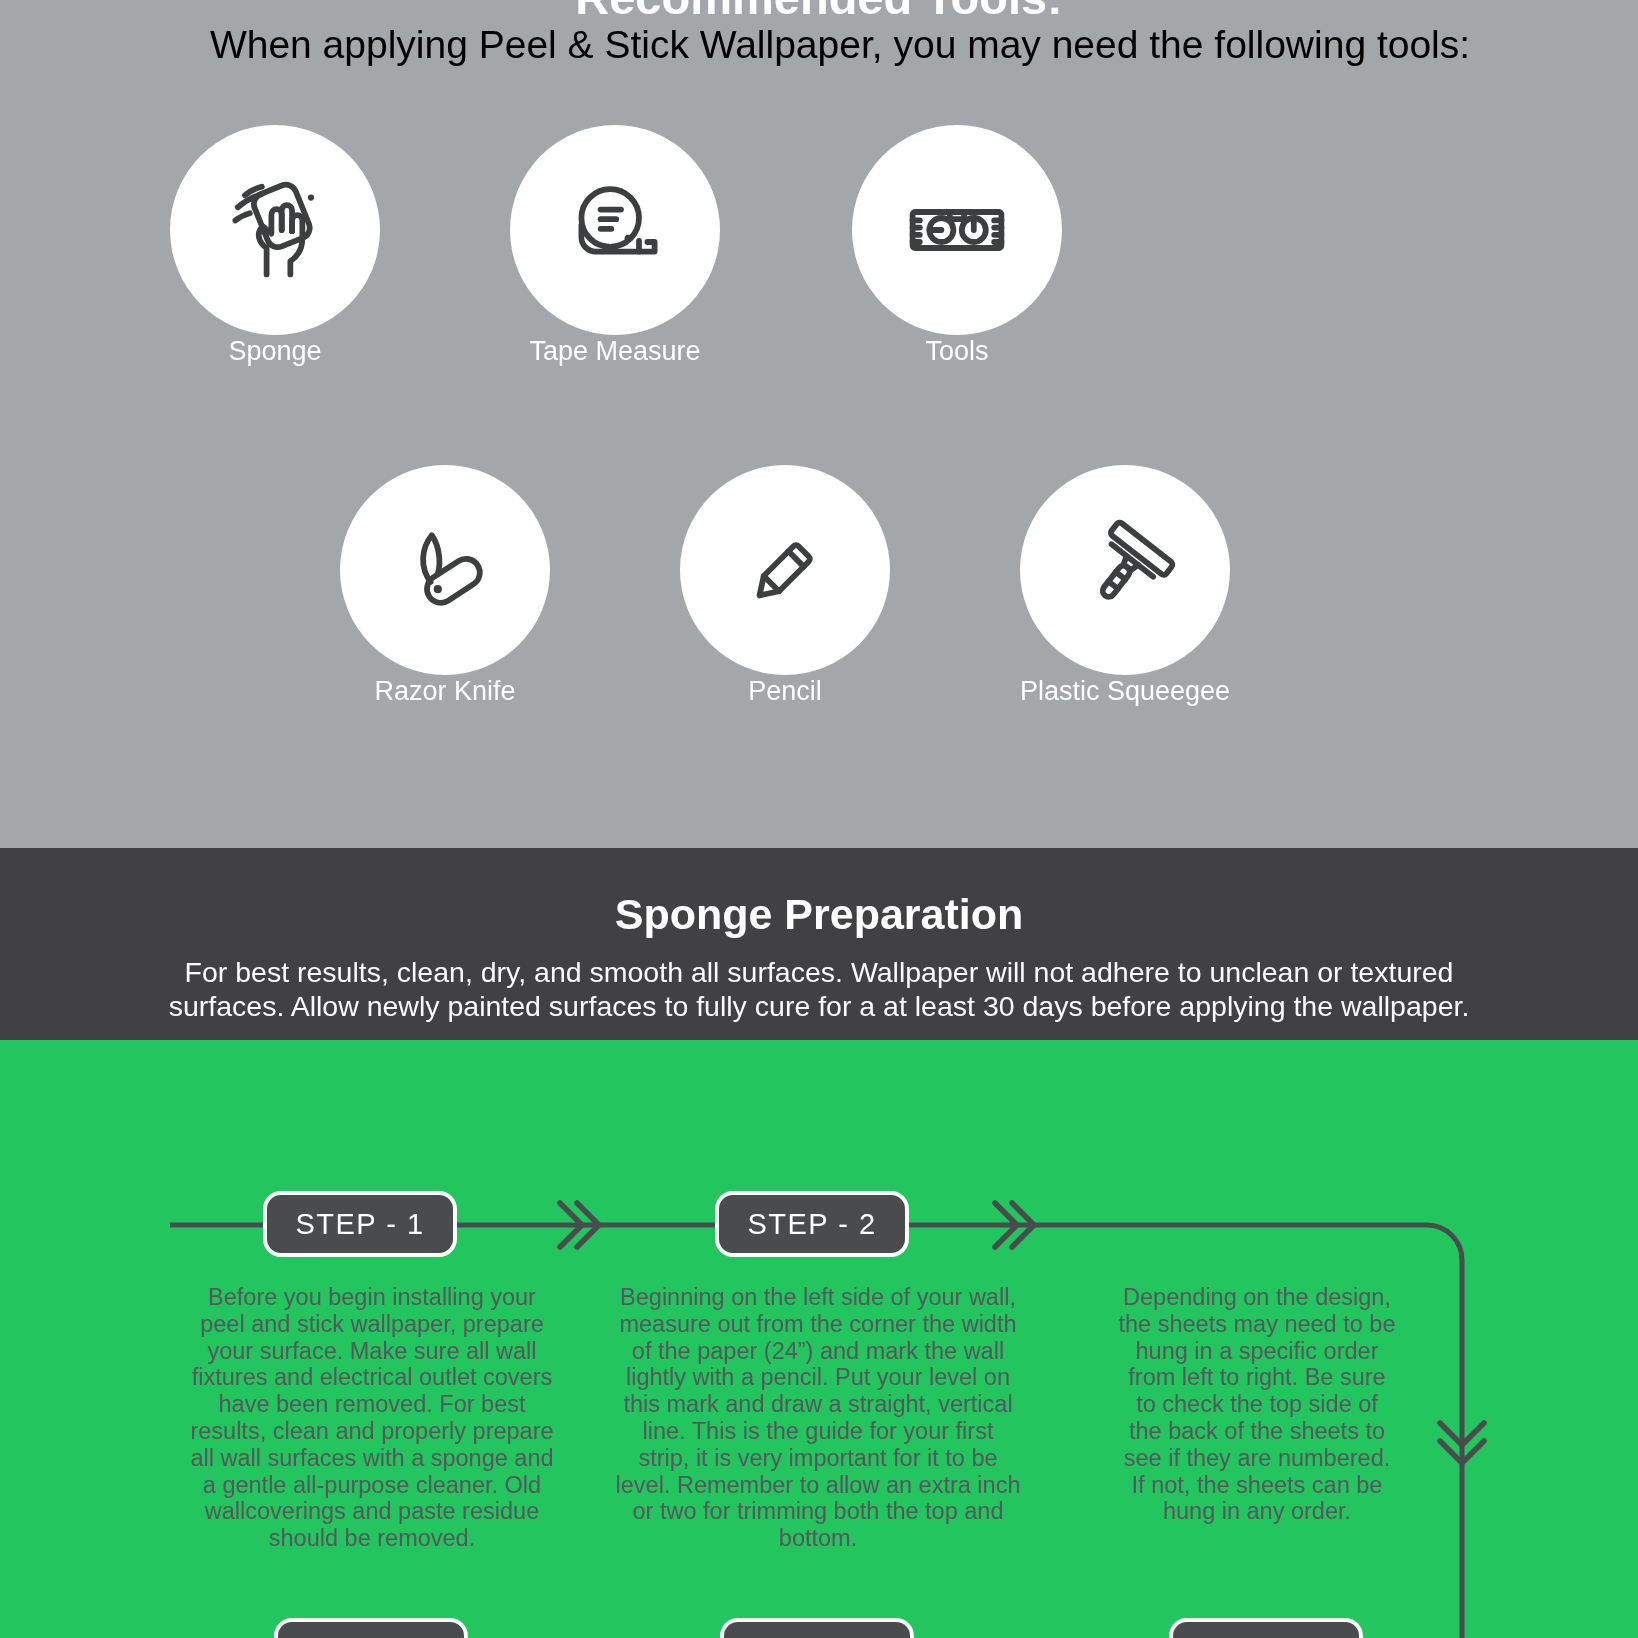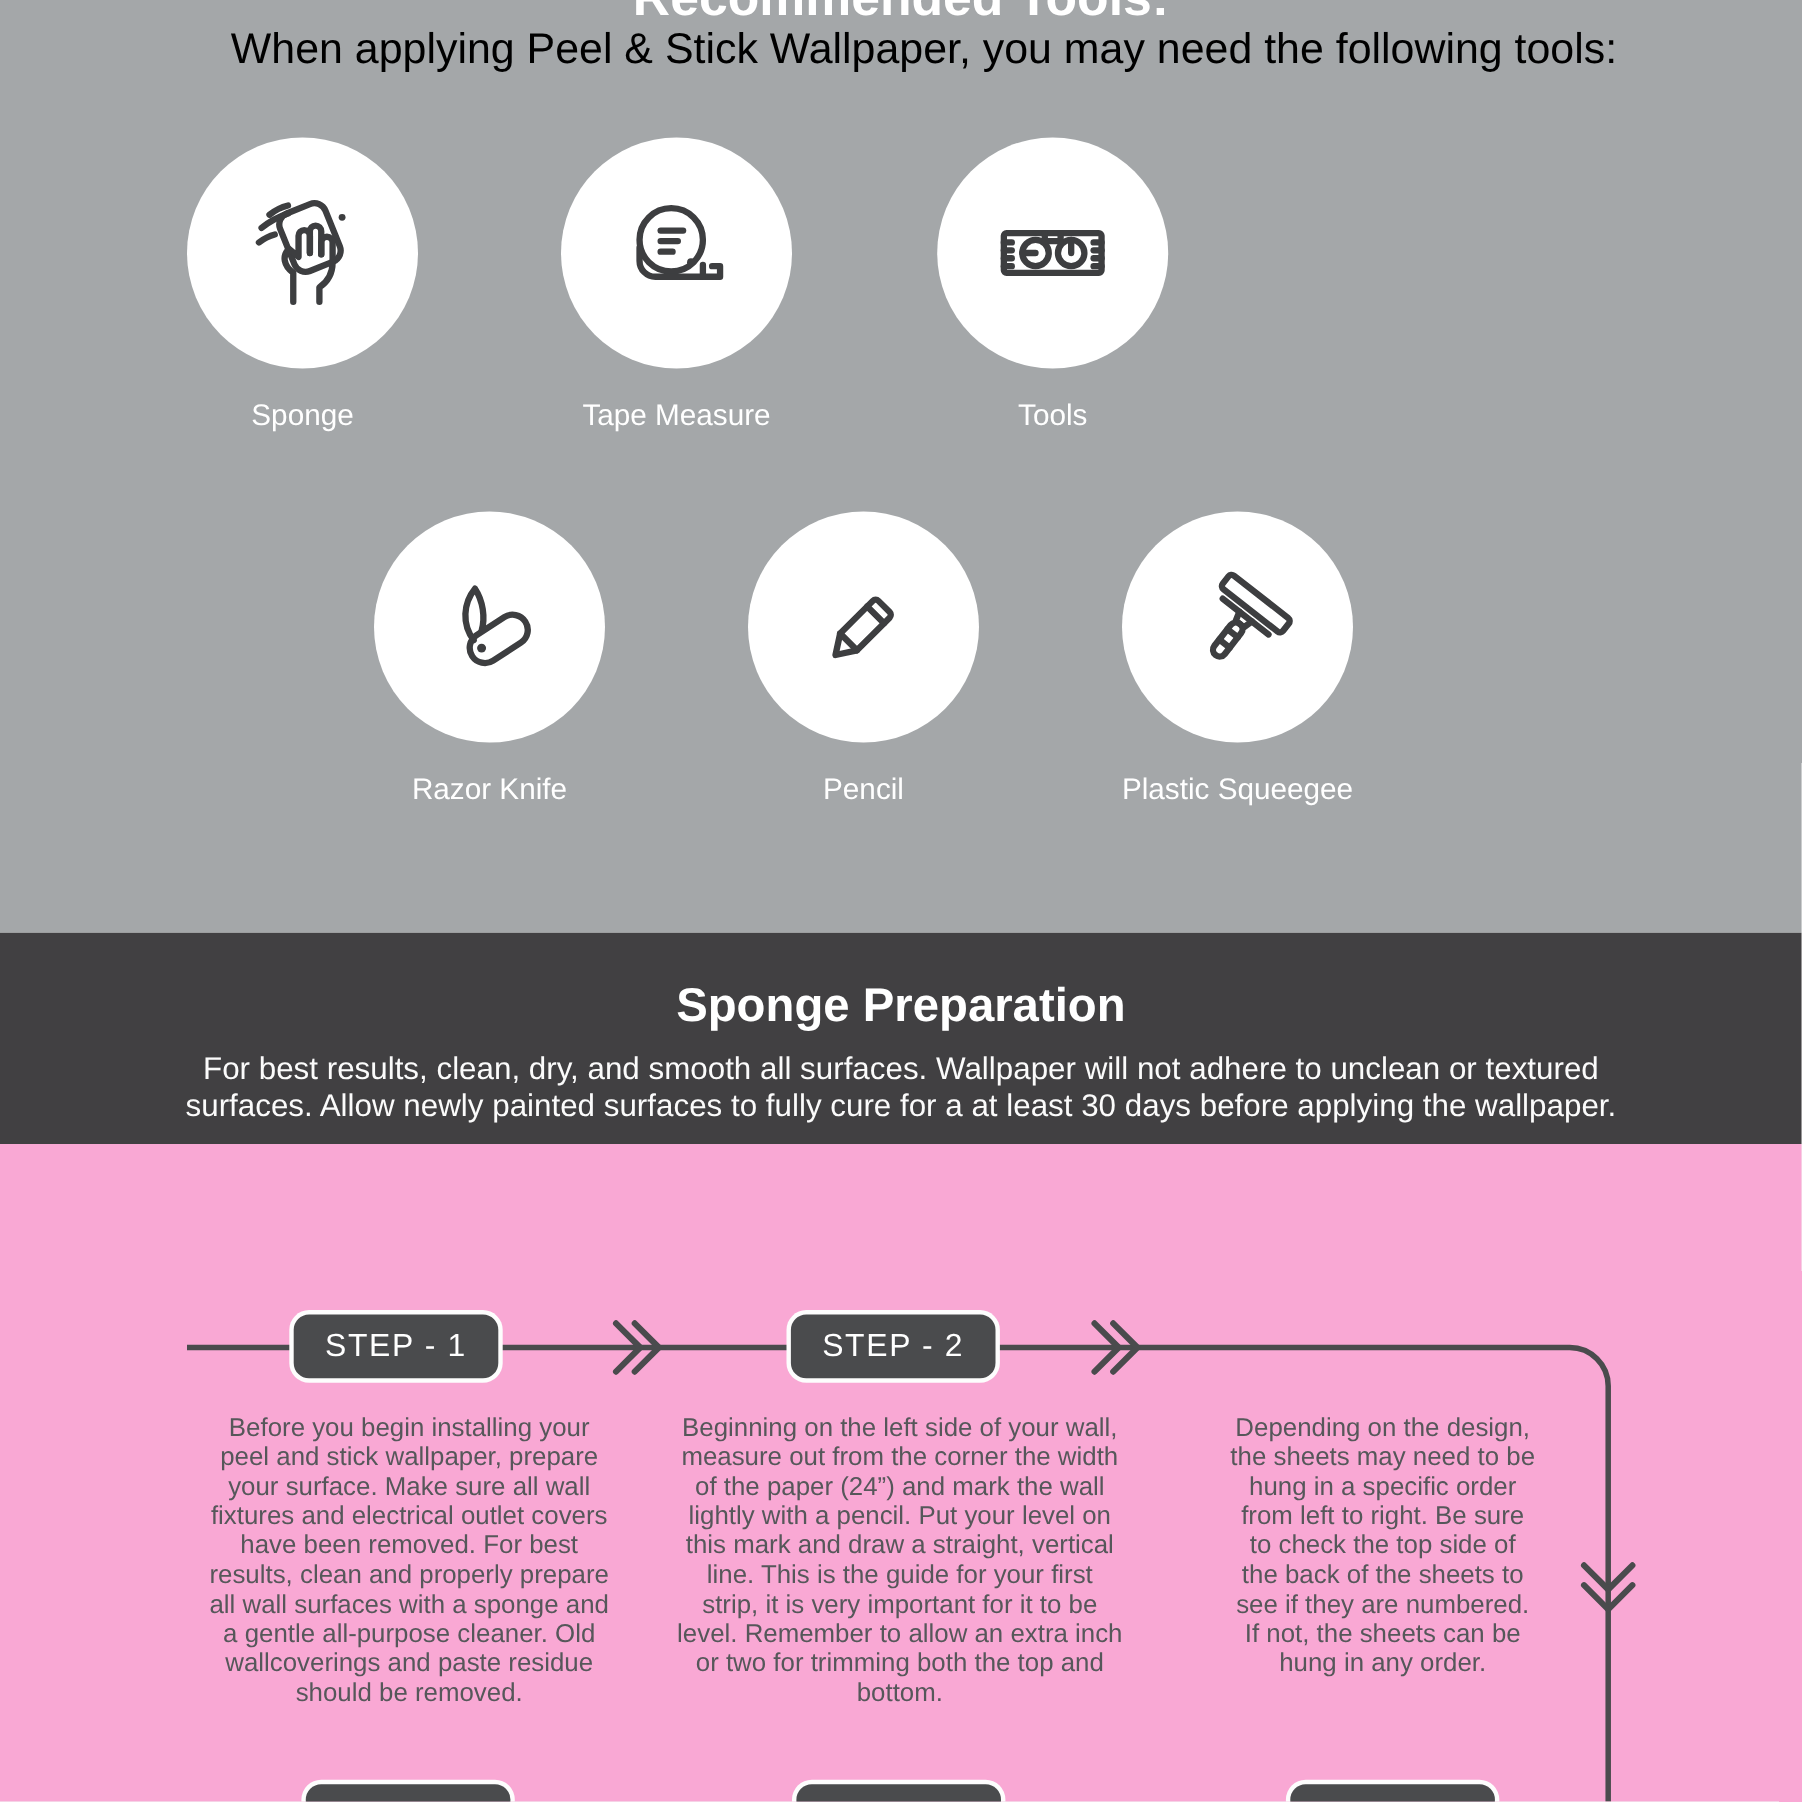--- a/index.html
+++ b/index.html
@@ -1,31 +1,31 @@
 <!DOCTYPE html>
 <html><head>
 <meta charset="utf-8">
 <style>
   html,body{margin:0;padding:0;background:#ffffff;}
   .wrap{position:relative;width:1638px;height:1638px;overflow:hidden;
         font-family:"Liberation Sans",sans-serif;background:#f1f1f1;}
   .sec{position:absolute;left:0;width:1638px;}
   .sec-tools{top:0;height:848px;background:#a4a7a9;}
   .sec-prep{top:848px;height:192px;background:#414042;}
-  .sec-steps{top:1040px;height:598px;background:#f9a8d4;}
+  .sec-steps{top:1040px;height:598px;background:#22c55e;}
 
   
   .tools-title{position:absolute;top:-26px;left:0;right:0;text-align:center;
     font-size:47px;font-weight:700;color:#ffffff;line-height:1;}
   .tools-subtitle{position:absolute;top:27px;left:0;right:0;text-align:center;
     font-size:39px;color:#000000;line-height:36px;margin-left:42px;}
   .tool{position:absolute;width:280px;text-align:center;}
   .tool .circle{width:210px;height:210px;border-radius:50%;background:#ffffff;
     margin:0 auto;display:flex;align-items:center;justify-content:center;}
-  .tool .lbl{margin-top:26px;font-size:27px;color:#ffffff;line-height:32px;}
+  .tool .lbl{font-size:27px;color:#ffffff;line-height:32px;}
   .ic{fill:none;stroke:#3d3e40;stroke-width:4.8;stroke-linecap:round;stroke-linejoin:round;}
   .dot{fill:#3d3e40;stroke:none;}
 
   
   .prep-title{position:absolute;top:45px;left:0;right:0;text-align:center;
     font-size:43px;font-weight:700;color:#ffffff;line-height:1;}
   .prep-body{position:absolute;top:108px;left:50%;transform:translateX(-50%);
     width:1390px;text-align:center;font-size:28.5px;line-height:33.5px;color:#fbfbfb;}
 
   

